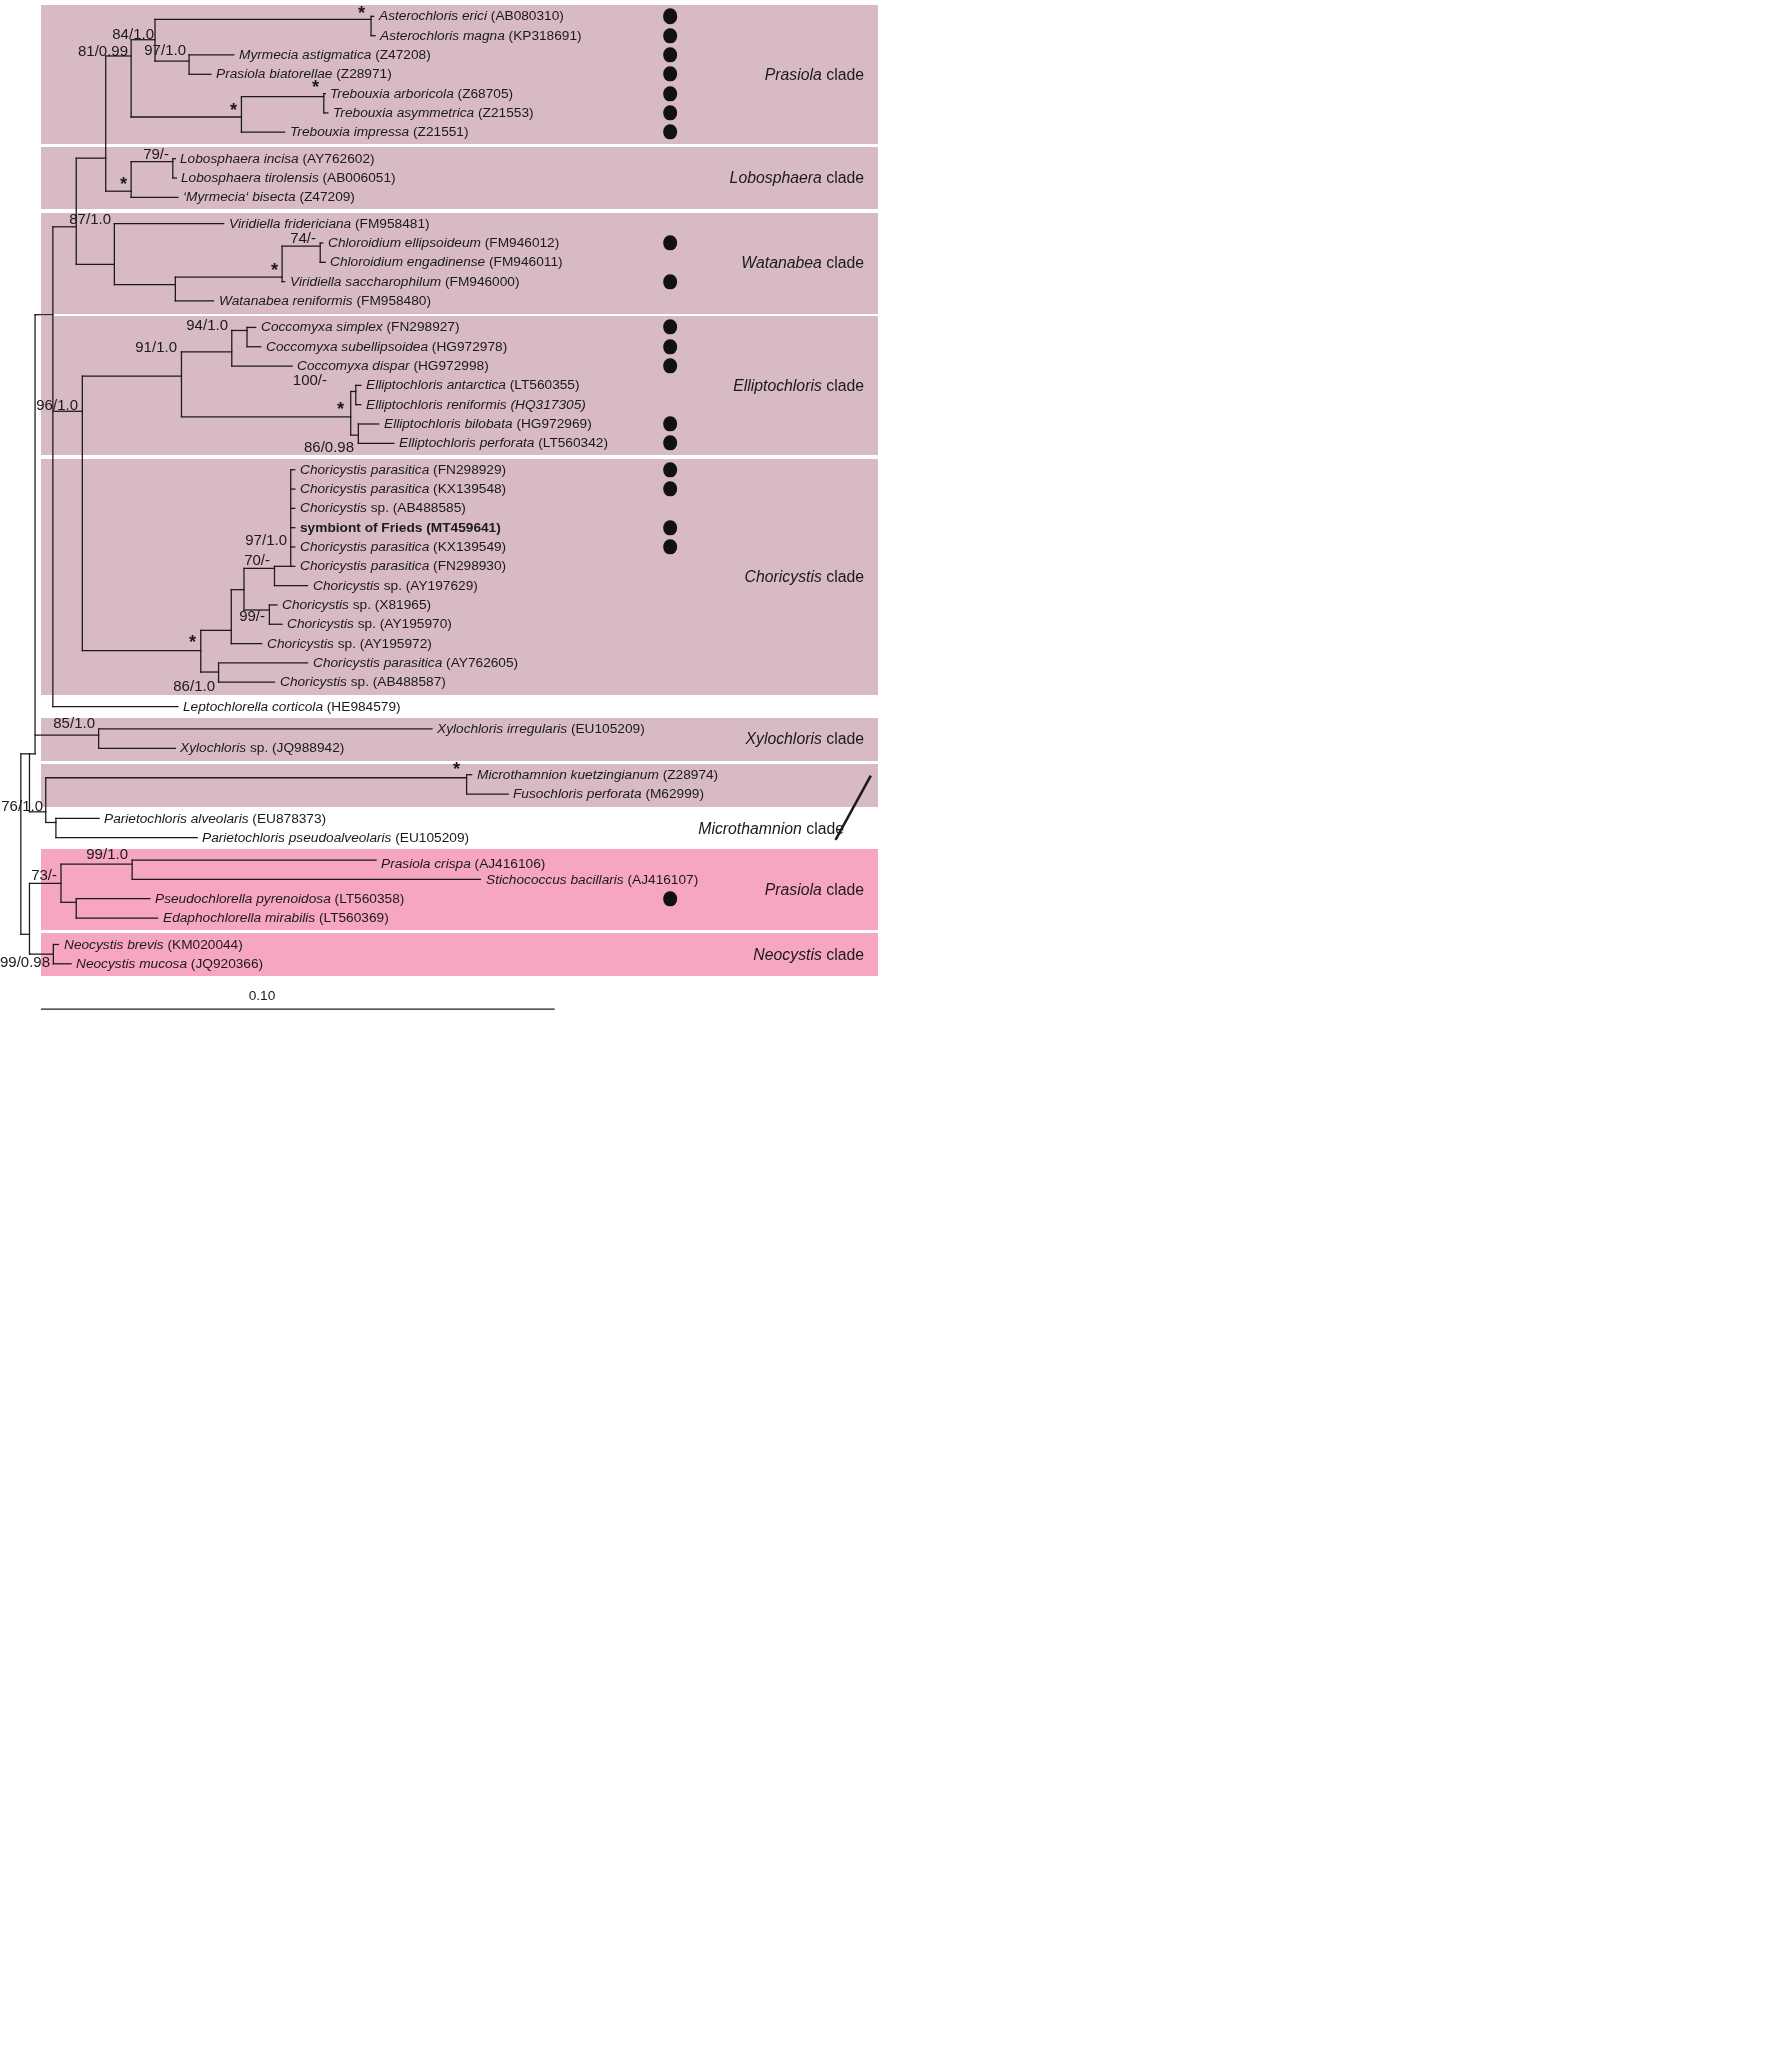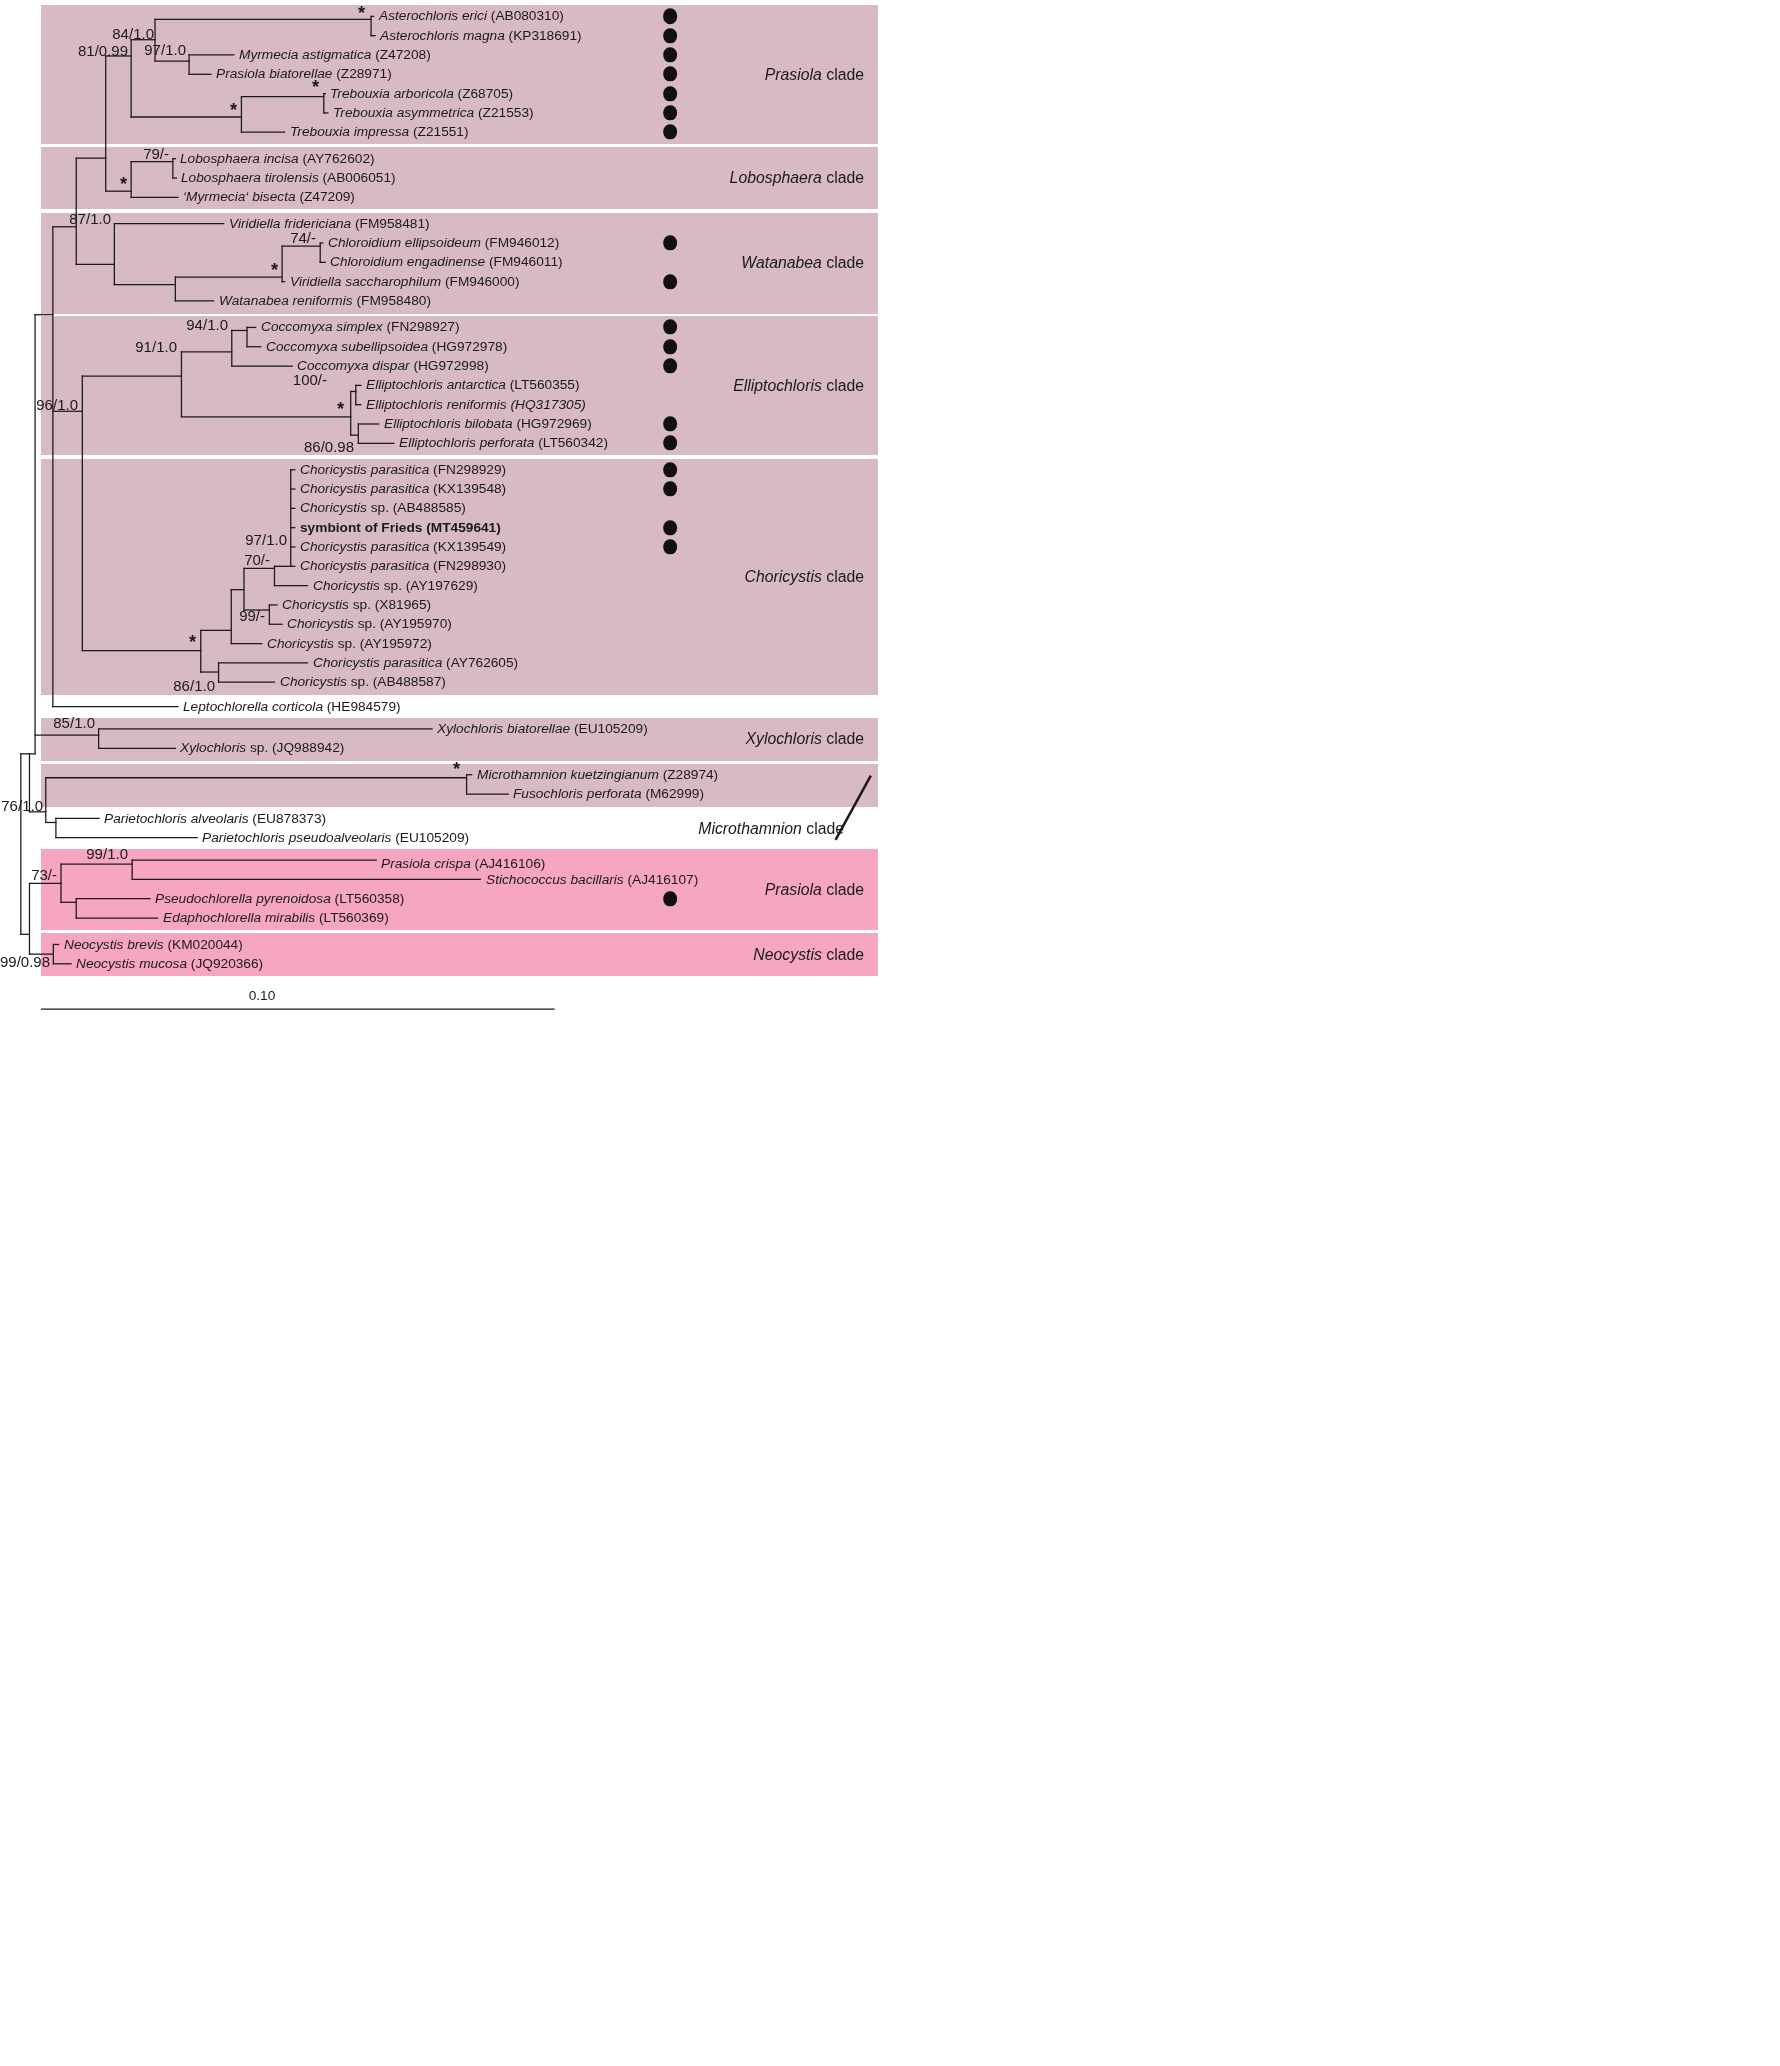--- a/index.html
+++ b/index.html
@@ -212,21 +212,21 @@
   <div class="taxon bold" style="left:300px;top:528px"><i></i><span>symbiont of Frieds (MT459641)</span></div>
   <div class="taxon" style="left:300px;top:547px"><i>Choricystis parasitica</i><span> (KX139549)</span></div>
   <div class="taxon" style="left:300px;top:566px"><i>Choricystis parasitica</i><span> (FN298930)</span></div>
   <div class="taxon" style="left:313px;top:586px"><i>Choricystis</i><span> sp. (AY197629)</span></div>
   <div class="taxon" style="left:282px;top:605px"><i>Choricystis</i><span> sp. (X81965)</span></div>
   <div class="taxon" style="left:287px;top:624px"><i>Choricystis</i><span> sp. (AY195970)</span></div>
   <div class="taxon" style="left:267px;top:644px"><i>Choricystis</i><span> sp. (AY195972)</span></div>
   <div class="taxon" style="left:313px;top:663px"><i>Choricystis parasitica</i><span> (AY762605)</span></div>
   <div class="taxon" style="left:280px;top:682px"><i>Choricystis</i><span> sp. (AB488587)</span></div>
   <div class="taxon" style="left:183px;top:707px"><i>Leptochlorella corticola</i><span> (HE984579)</span></div>
-  <div class="taxon" style="left:437px;top:729px"><i>Xylochloris biatorellae</i><span> (EU105209)</span></div>
+  <div class="taxon" style="left:437px;top:729px"><i>Xylochloris irregularis</i><span> (EU105209)</span></div>
   <div class="taxon" style="left:180px;top:748px"><i>Xylochloris</i><span> sp. (JQ988942)</span></div>
   <div class="taxon" style="left:477px;top:775px"><i>Microthamnion kuetzingianum</i><span> (Z28974)</span></div>
   <div class="taxon" style="left:513px;top:794px"><i>Fusochloris perforata</i><span> (M62999)</span></div>
   <div class="taxon" style="left:104px;top:819px"><i>Parietochloris alveolaris</i><span> (EU878373)</span></div>
   <div class="taxon" style="left:202px;top:838px"><i>Parietochloris pseudoalveolaris</i><span> (EU105209)</span></div>
   <div class="taxon" style="left:381px;top:864px"><i>Prasiola crispa</i><span> (AJ416106)</span></div>
   <div class="taxon" style="left:486px;top:880px"><i>Stichococcus bacillaris</i><span> (AJ416107)</span></div>
   <div class="taxon" style="left:155px;top:899px"><i>Pseudochlorella pyrenoidosa</i><span> (LT560358)</span></div>
   <div class="taxon" style="left:163px;top:918px"><i>Edaphochlorella mirabilis</i><span> (LT560369)</span></div>
   <div class="taxon" style="left:64px;top:945px"><i>Neocystis brevis</i><span> (KM020044)</span></div>

